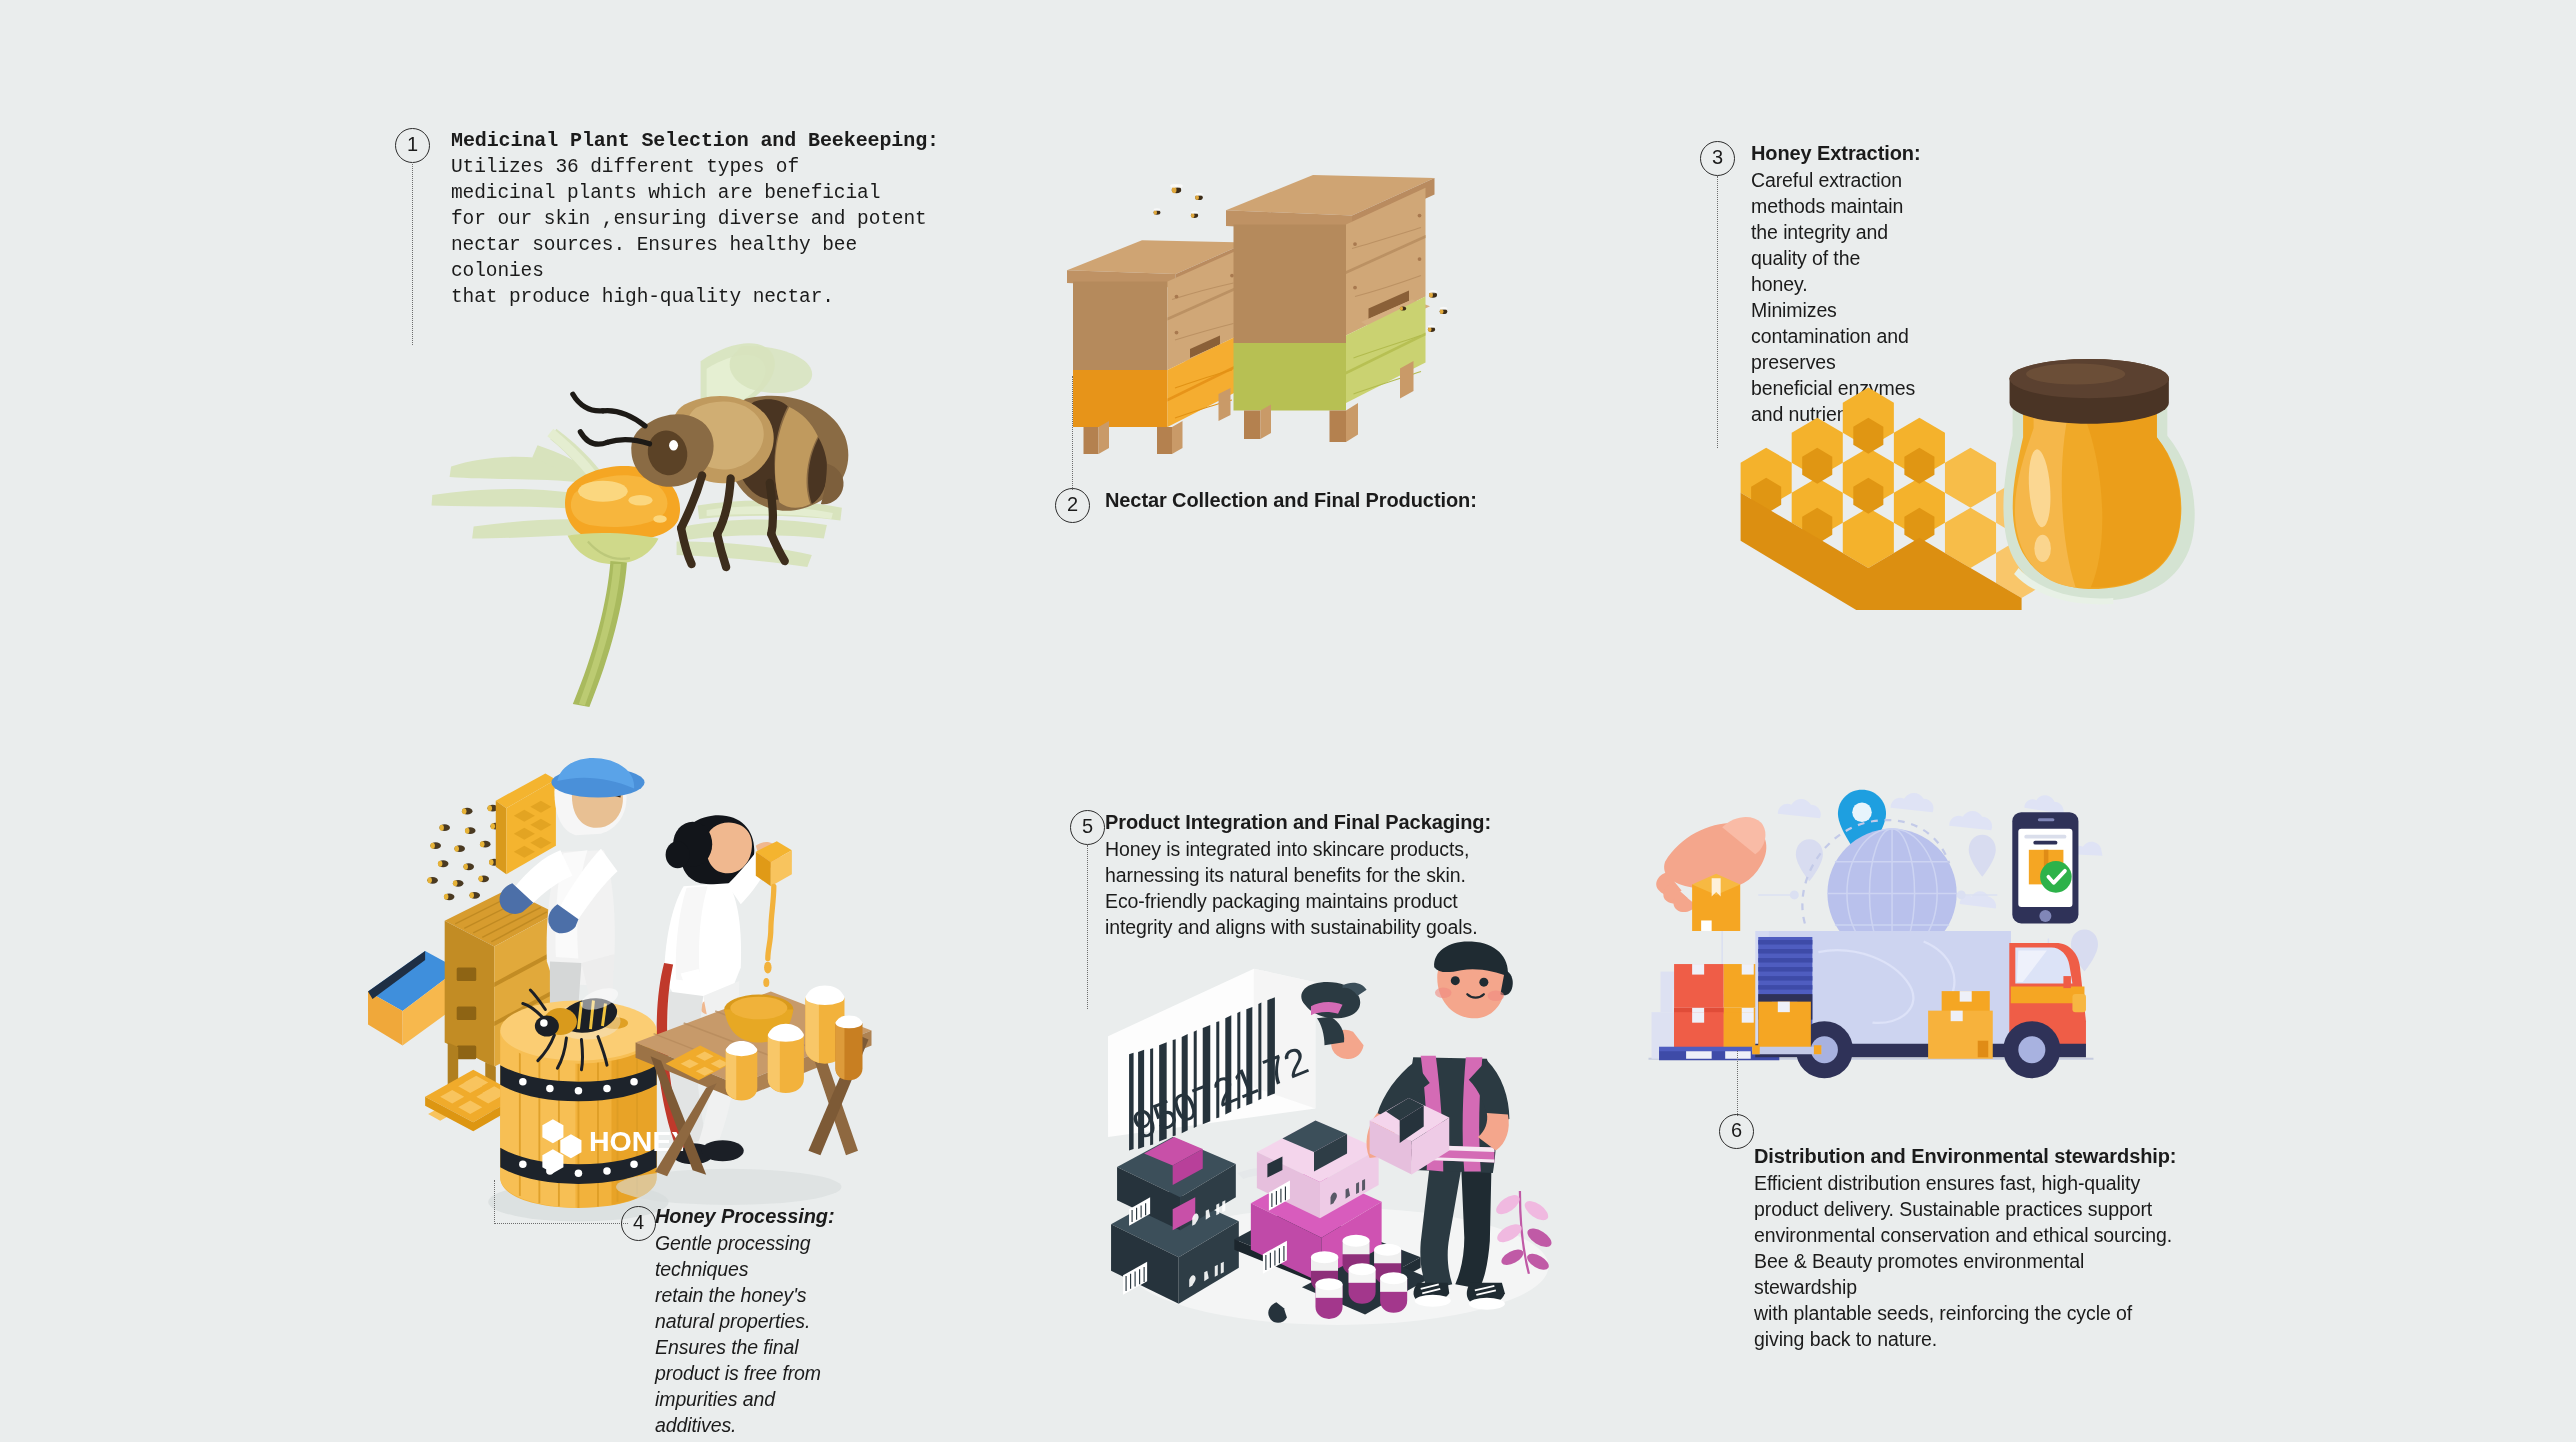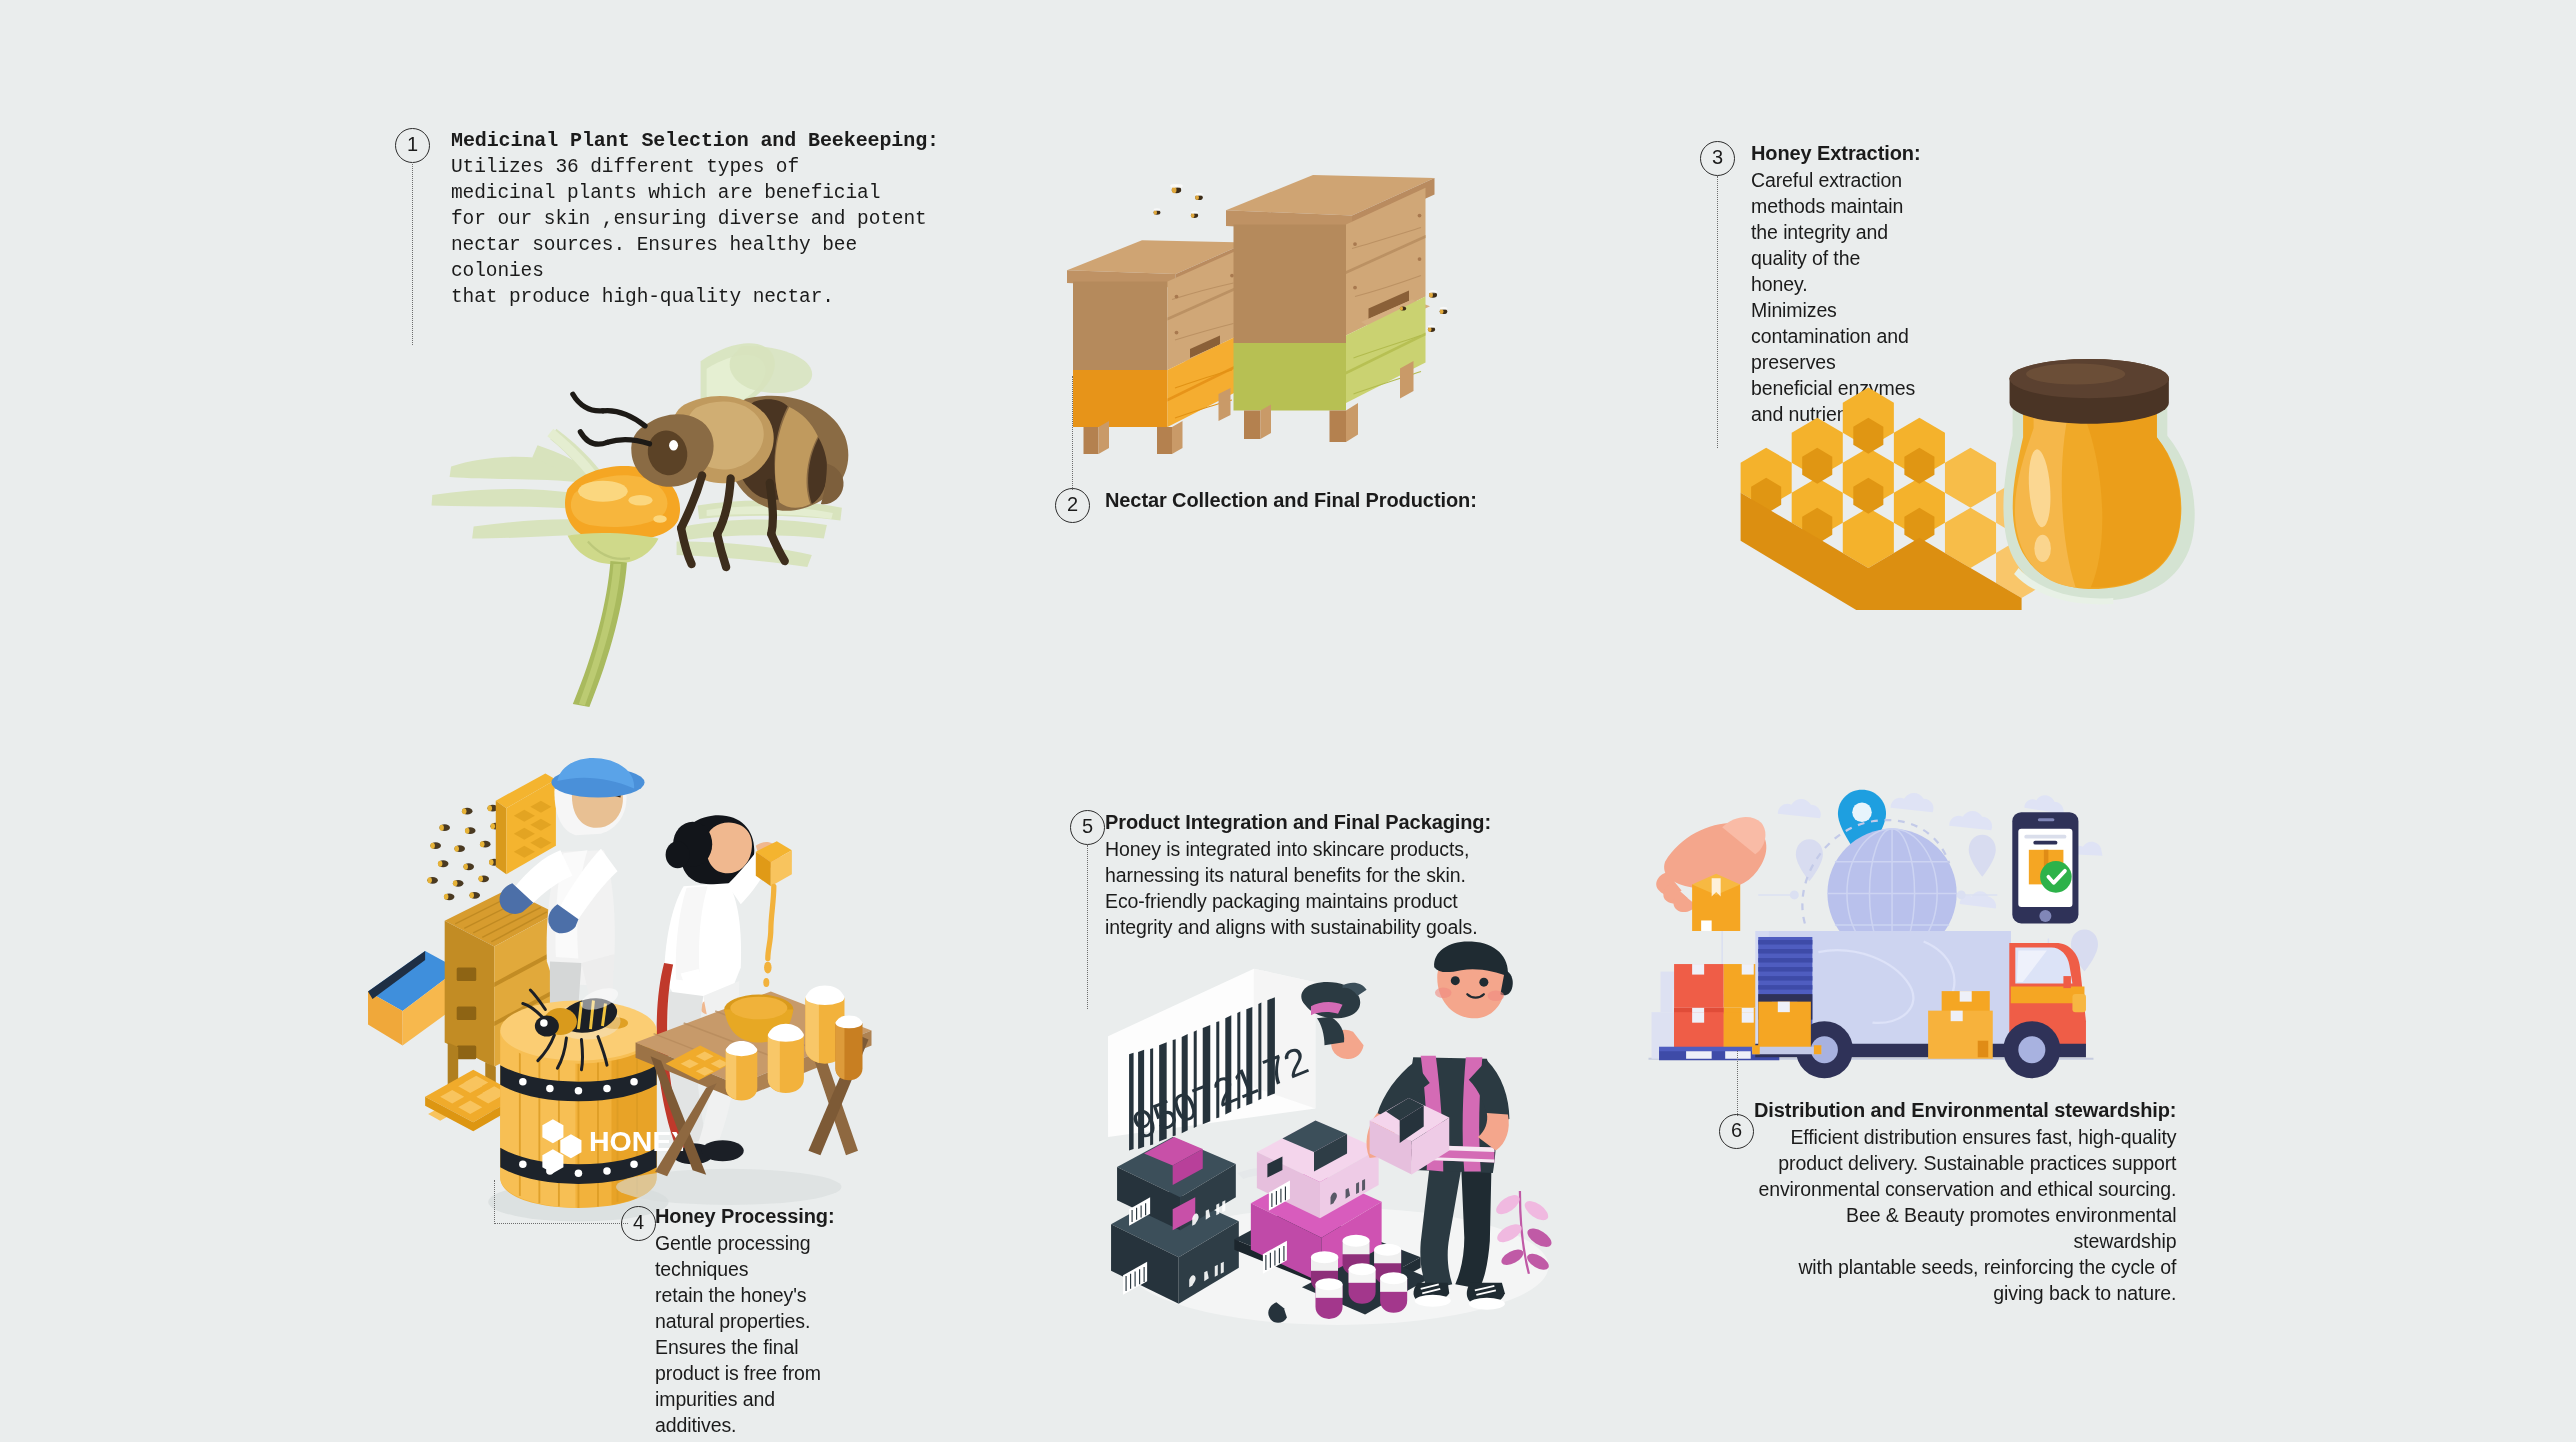--- a/index.html
+++ b/index.html
@@ -624,21 +624,21 @@
           </g>
         </g>
       </g>
     </svg>
   </div>
 
   <div class="step">
     <div class="conn-v" style="left:494px; top:1180px; height:44px;"></div>
     <div class="conn-h" style="left:494px; top:1223px; width:134px;"></div>
     <div class="step-badge" style="left:621px; top:1206px;">4</div>
-    <div class="step-text" style="left:655px; top:1204px;">
+    <div class="step-text" style="left:655px; top:1204px;font-style:italic;">
       <div class="step-title">Honey Processing:</div>
       <div class="step-body">Gentle processing techniques
 retain the honey's natural properties.
 Ensures the final product is free from
 impurities and additives.</div>
     </div>
   </div>
 
   <div class="step">
     <div class="step-badge" style="left:1070px; top:810px;">5</div>
@@ -1031,21 +1031,21 @@
         <rect x="386" y="304" width="86" height="64" fill="#f7b23c"></rect>
         <rect x="416" y="304" width="16" height="14" fill="#eef0f8"></rect>
         <rect x="452" y="344" width="14" height="22" fill="#e08c16"></rect>
       </g>
     </svg>
   </div>
 
   <div class="step">
     <div class="conn-v" style="left:1737px; top:1051px; height:65px;"></div>
     <div class="step-badge" style="left:1719px; top:1114px;">6</div>
-    <div class="step-text" style="left:1754px; top:1098px;text-align:right;">
+    <div class="step-text" style="left:1754px; top:1144px;">
       <div class="step-title">Distribution and Environmental stewardship:</div>
       <div class="step-body">Efficient distribution ensures fast, high-quality
 product delivery. Sustainable practices support
 environmental conservation and ethical sourcing.
 Bee &amp; Beauty promotes environmental stewardship
 with plantable seeds, reinforcing the cycle of
 giving back to nature.</div>
     </div>
   </div>
 

